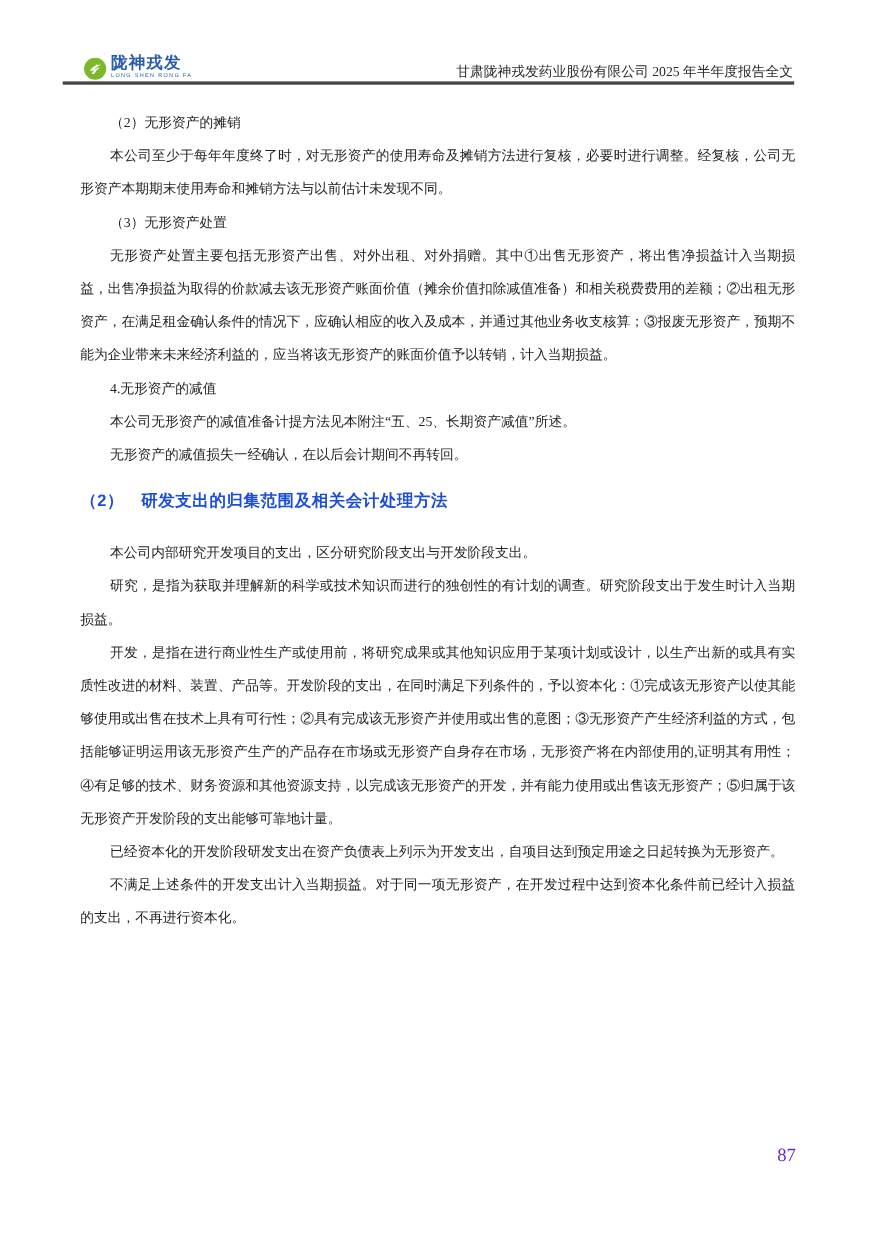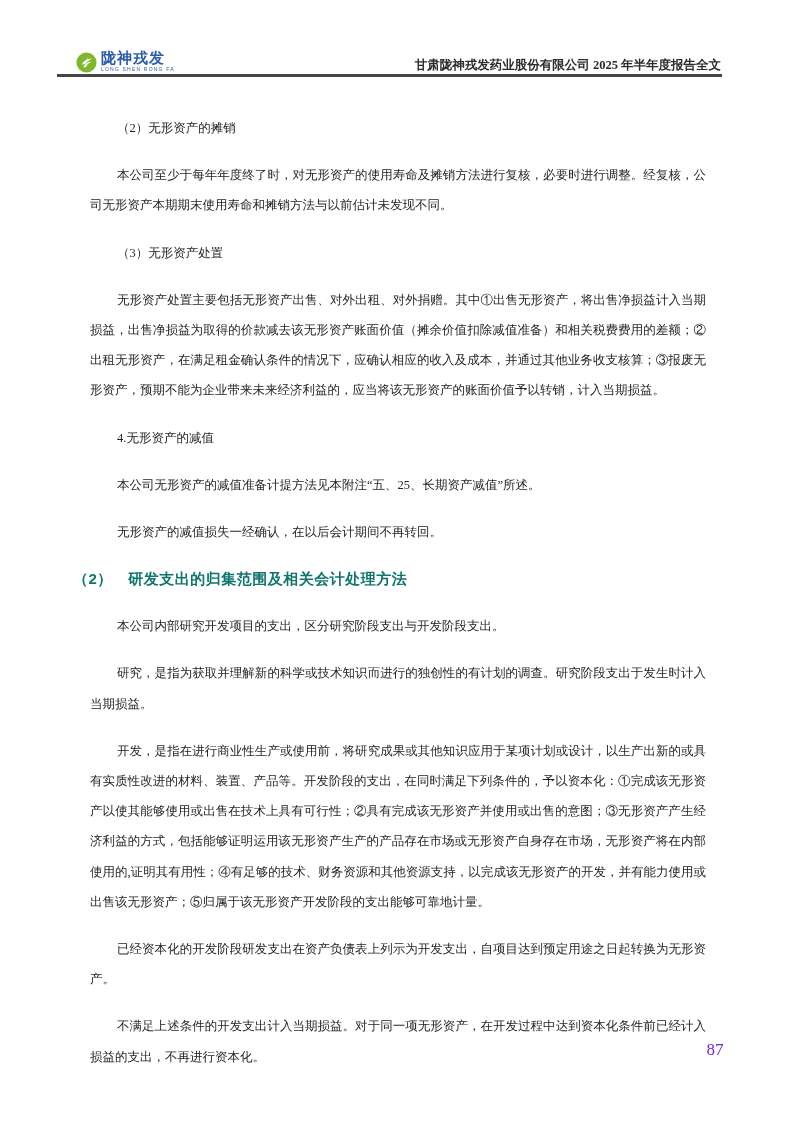--- a/index.html
+++ b/index.html
@@ -48,56 +48,55 @@
     color: #2a5caa;
     white-space: nowrap;
   }
   .hdr-title {
     position: absolute;
     right: 72px;
     top: 57px;
     font-size: 12.5px;
     color: #2b2b2b;
     white-space: nowrap;
-    font-weight: bold;
   }
   .hdr-rule {
     position: absolute;
     left: 57px;
     right: 71px;
     top: 74px;
     height: 2.5px;
     background: #454545;
   }
 
   
   .content {
     position: absolute;
     left: 73px;
     top: 96px;
     width: 650px;
   }
   .para, .sub {
-    margin: 17px;
+    margin: 0;
     font-size: 12.5px;
     line-height: 30.2px;
     color: #1f1f1f;
     text-indent: 27px;
   }
   .para {
     text-align: justify;
     text-justify: inter-ideograph;
   }
   .h2 {
     margin: 13px 0 16px 0;
     font-family: "Liberation Sans", "DejaVu Sans", sans-serif;
     font-weight: bold;
     font-size: 15px;
     line-height: 30px;
-    color: #0f766e;
+    color: #1d4ed8;
     letter-spacing: 0.5px;
   }
 
   
   .page-number {
     position: absolute;
     left: 700px;
     top: 1040px;
     width: 30px;
     text-align: center;

